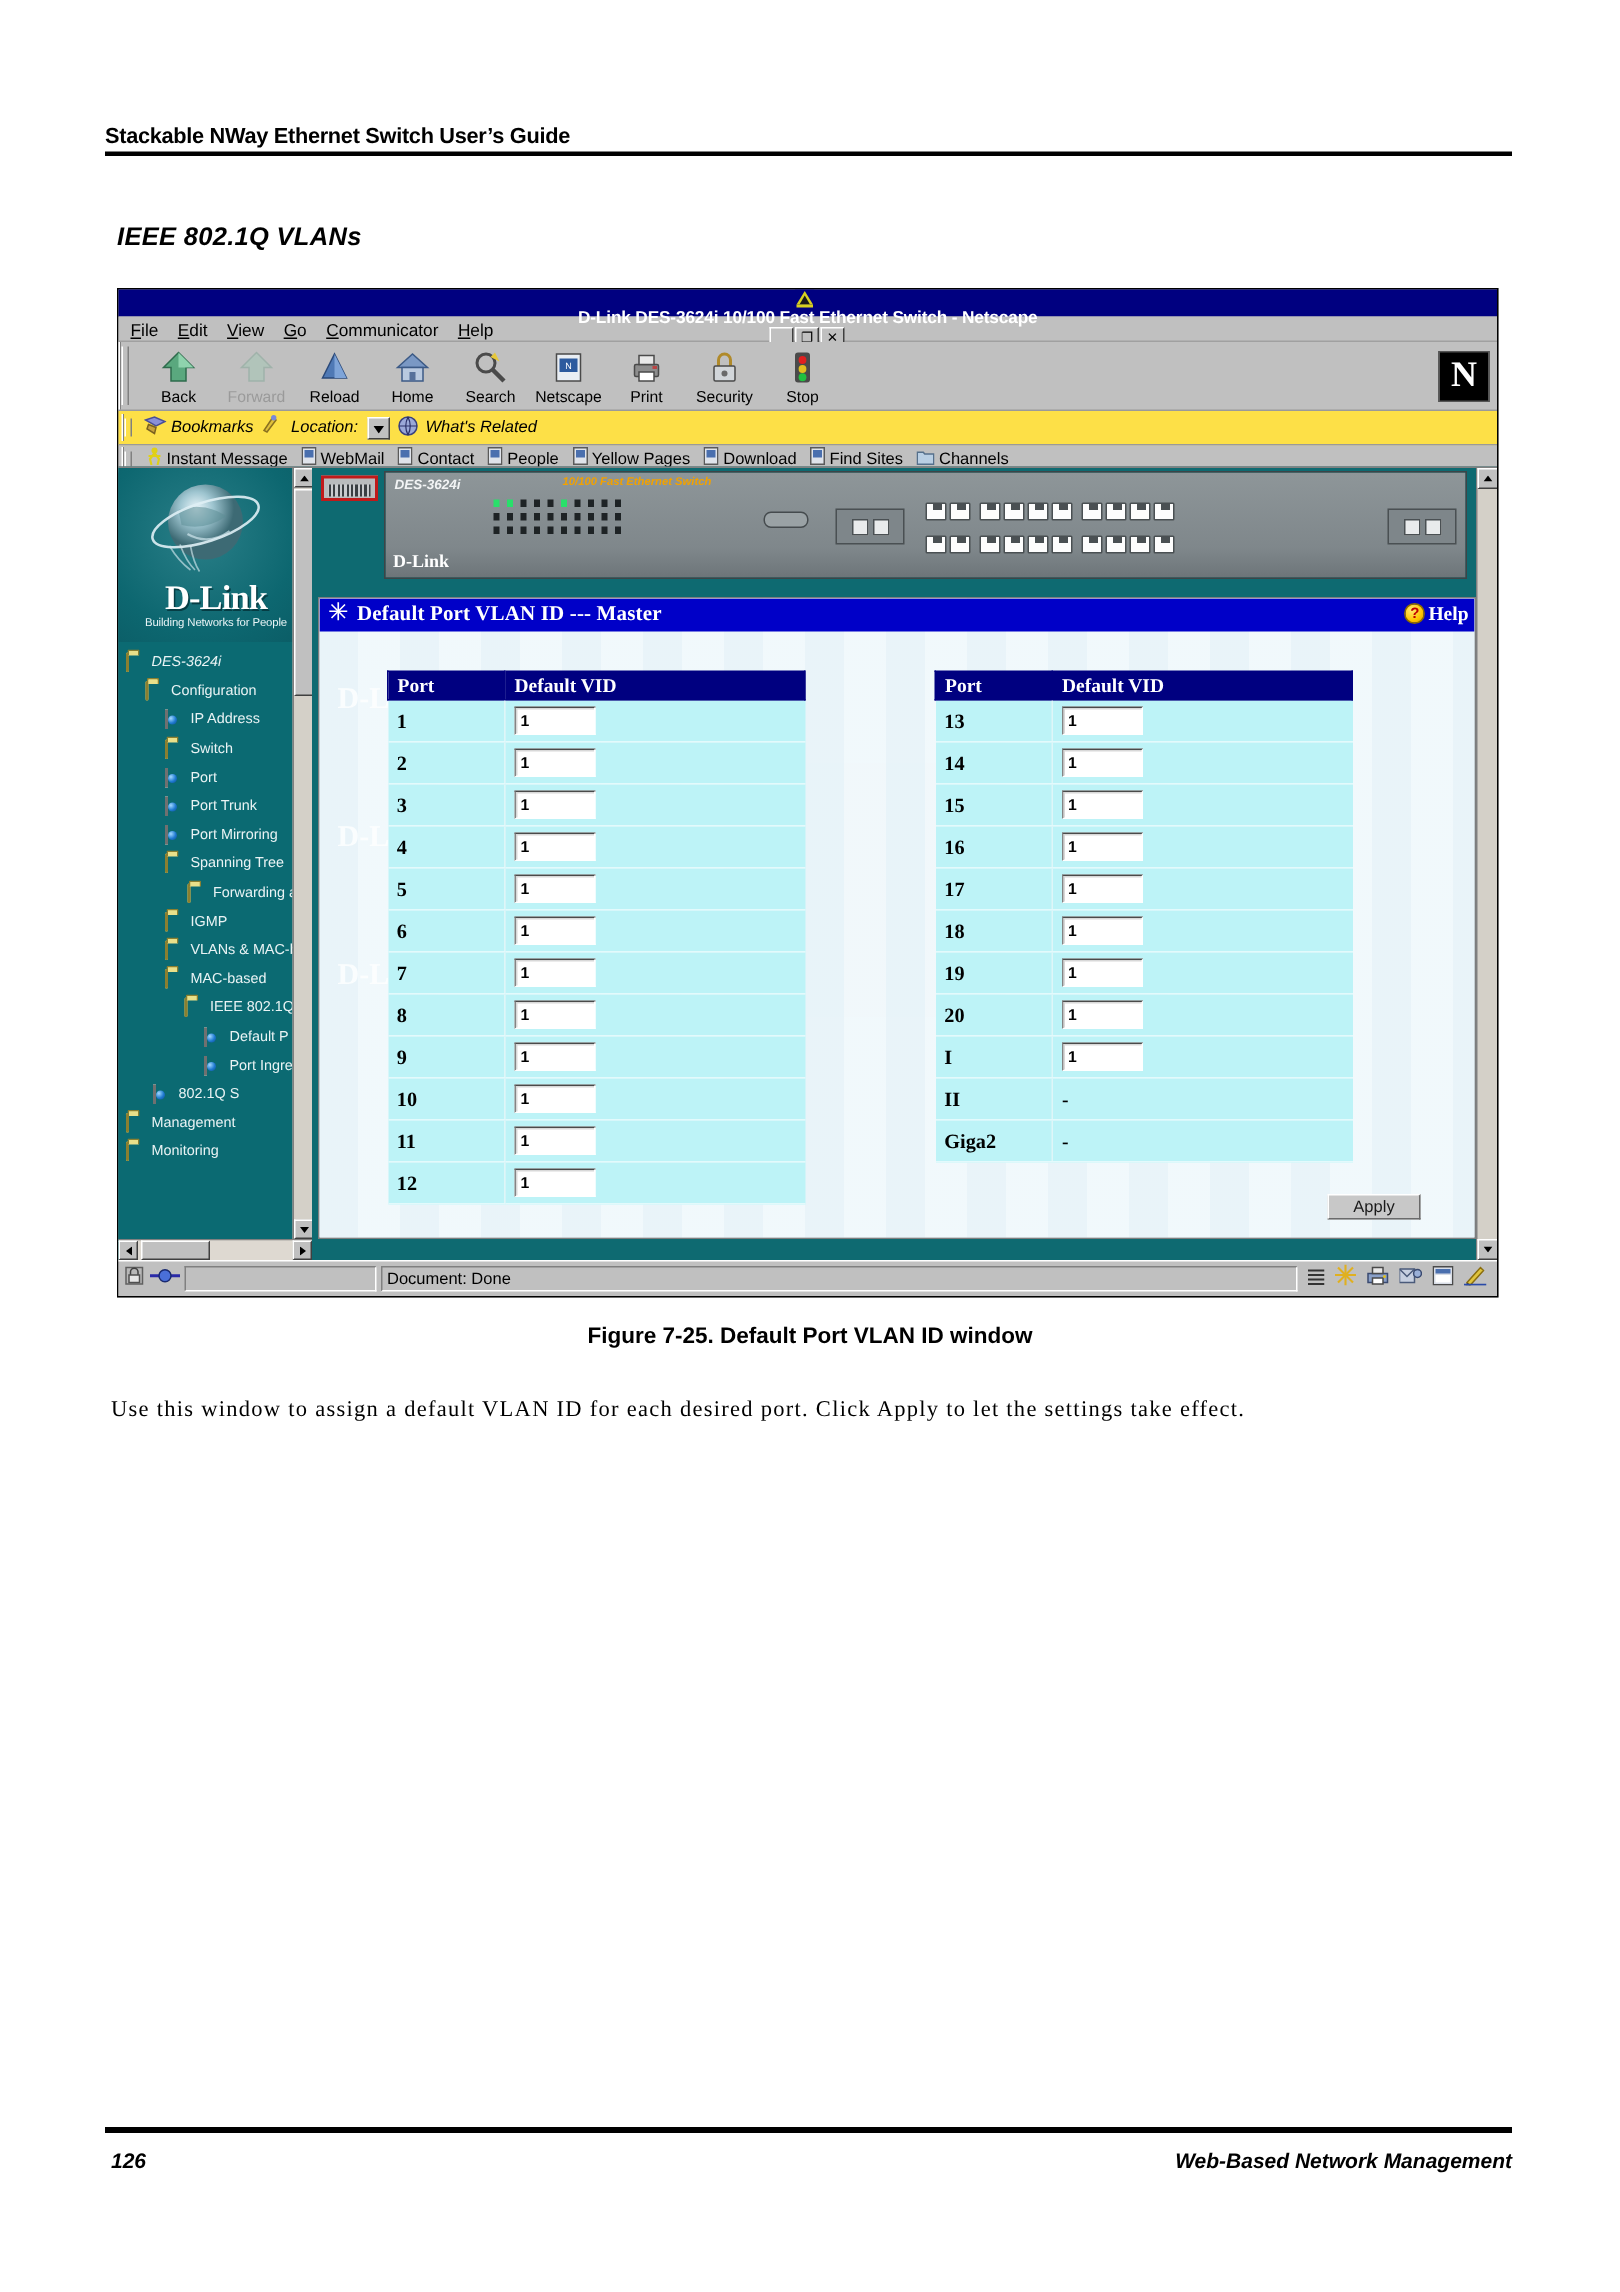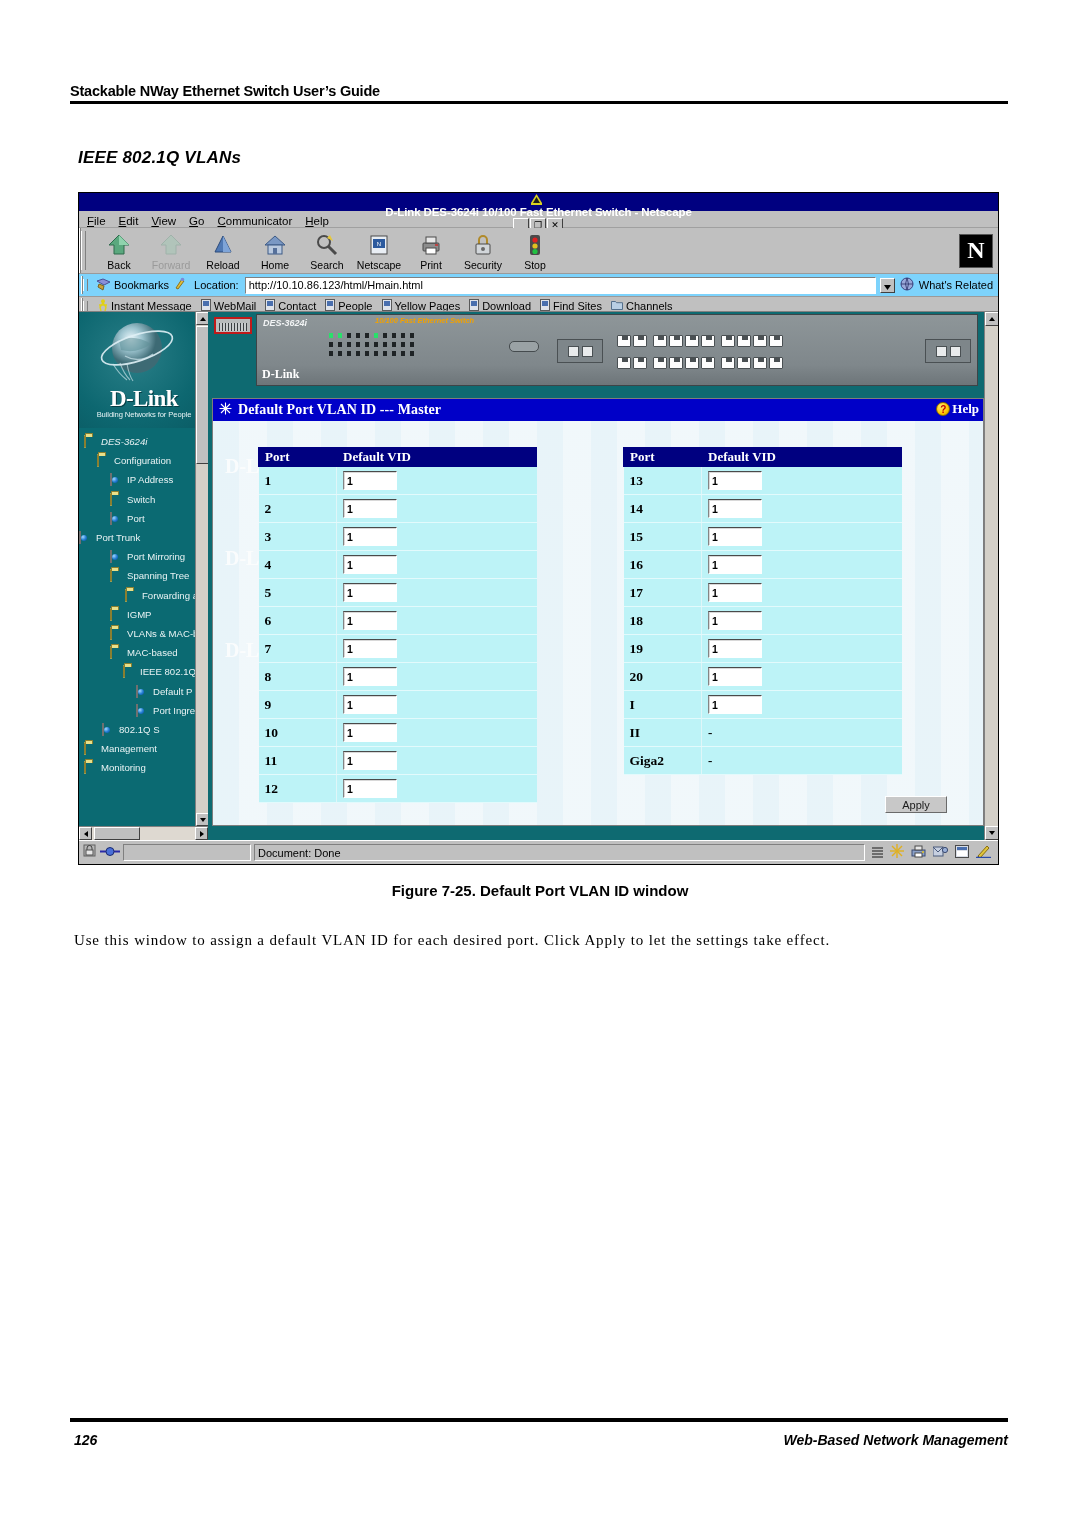--- a/index.html
+++ b/index.html
@@ -135,22 +135,22 @@
     width:34px; height:34px; background:#000;
     margin:3px 5px 3px 0; align-self:center;
     display:flex; align-items:center; justify-content:center;
     color:#fff; font-family:"Liberation Serif", serif;
     font-weight:bold; font-size:24px;
     border:1px solid #555;
   }
 
   
   .locrow {
-    background:#7dd3fc; display:flex; align-items:center;
-    padding:2px 2px; gap:4px; border-bottom:1px solid #9a9a9a;
+    background:#fde047; display:flex; align-items:center;
+    padding:2px 2px; gap:4px; border-bottom:1px solid #9a9a9a;font-style:italic;
   }
   .bm {
     display:flex; align-items:center; gap:3px; font-size:11px; padding-left:3px;
   }
   .loclabel { font-size:11px; padding:0 2px 0 4px; }
   .locinput {
     flex:1; height:17px; background:#fff;
     border:1px solid #808080; border-right-color:#fff; border-bottom-color:#fff;
     display:flex; align-items:center;
   }
@@ -592,23 +592,20 @@
       </span>
       <span>Bookmarks</span>
     </div>
     <span>
       <svg width="13" height="13" viewBox="0 0 13 13">
         <path d="M3 11 L9 2 L11 4 L5 12 Z" fill="#e0c03a" stroke="#8a7020"></path>
         <circle cx="9.5" cy="2.5" r="1.8" fill="#7a8ad8"></circle>
       </svg>
     </span>
     <span class="loclabel">Location:</span>
-    <div class="locinput">
-      <span class="val">http://10.10.86.123/html/Hmain.html</span>
-    </div>
     <div class="locdrop">
       <span>
         <svg width="7" height="5" viewBox="0 0 7 5">
             <path d="M0 0 L7 0 L3.5 5 Z" fill="#000"></path>
           </svg>
       </span>
     </div>
     <div class="whatsrel">
       <span>
         <svg width="16" height="14" viewBox="0 0 16 14">
@@ -727,21 +724,21 @@
           <span class="lbl">IP Address</span>
         </div>
         <div class="tnode" style="padding-left:31px">
           <span class="ico"><span class="fld"></span></span>
           <span class="lbl">Switch</span>
         </div>
         <div class="tnode" style="padding-left:31px">
           <span class="ico"><span class="doc"></span></span>
           <span class="lbl">Port</span>
         </div>
-        <div class="tnode" style="">
+        <div class="tnode" style="padding-left:31px">
           <span class="ico"><span class="doc"></span></span>
           <span class="lbl">Port Trunk</span>
         </div>
         <div class="tnode" style="padding-left:31px">
           <span class="ico"><span class="doc"></span></span>
           <span class="lbl">Port Mirroring</span>
         </div>
         <div class="tnode" style="padding-left:31px">
           <span class="ico"><span class="fld"></span></span>
           <span class="lbl">Spanning Tree</span>

